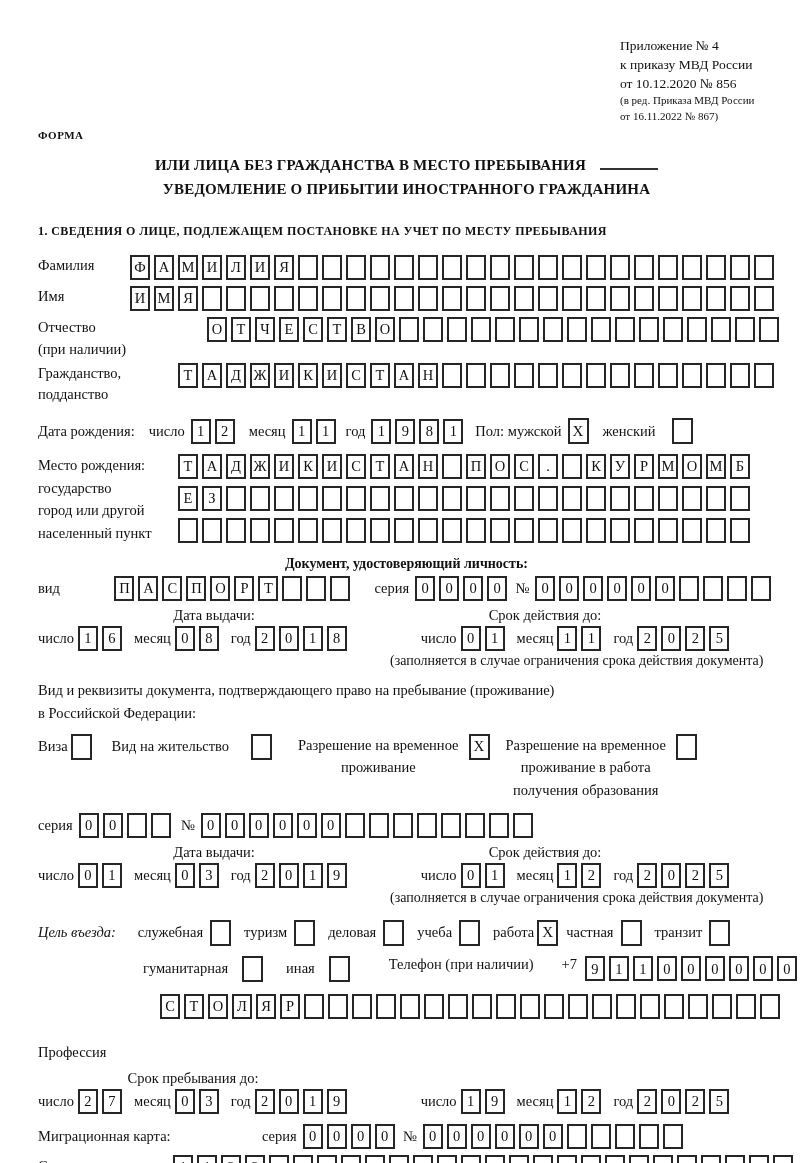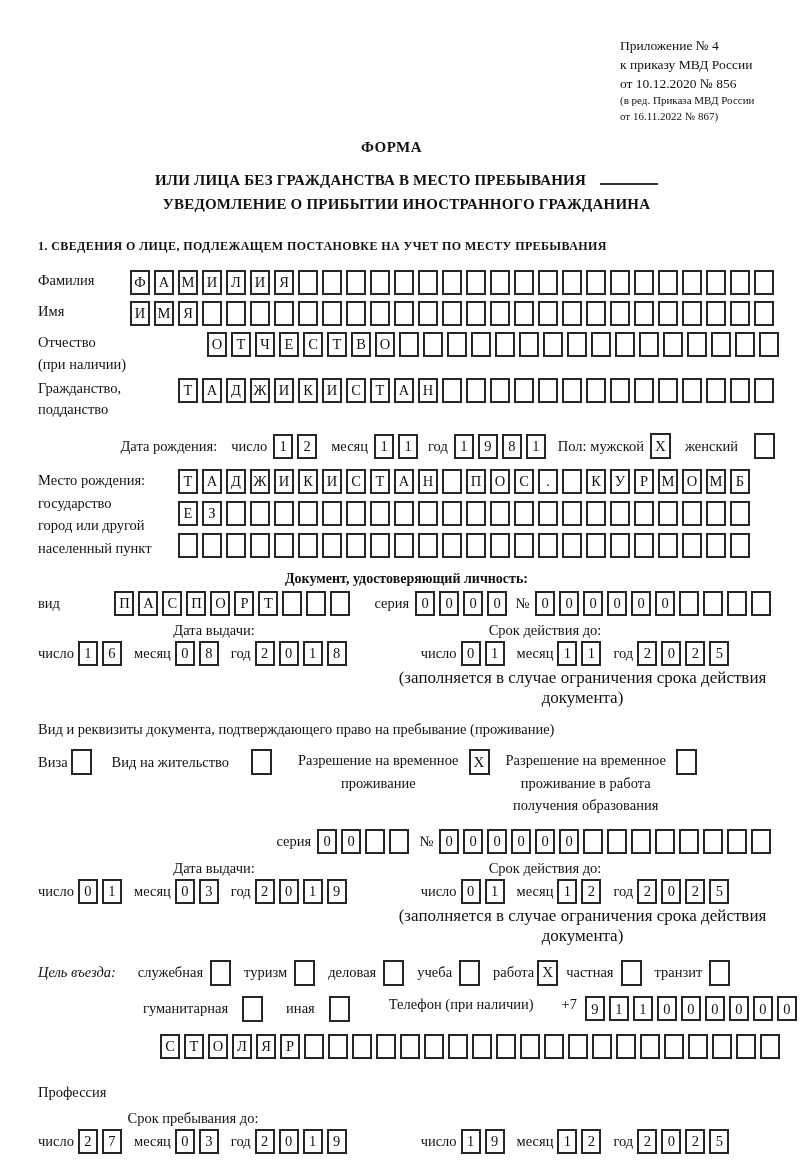--- a/index.html
+++ b/index.html
@@ -11,21 +11,21 @@
     background:#ffffff;
     color:#111;
     font-family:"Liberation Serif", serif;
     font-size:14.5px;
     padding:36px 25px 10px 38px;
     overflow:hidden;
   }
   
   .hdr { margin-left:582px; font-size:13.5px; line-height:1.42; }
   .hdr .small { font-size:11px; }
-  .forma { text-align:center; margin-right:30px; margin-top:14px; font-weight:bold; font-size:15px; letter-spacing:0.5px; }
+  .forma { text-align:left; margin-right:30px; margin-top:4px; font-weight:bold; font-size:11px; letter-spacing:0.5px; }
   
   .title { text-align:center; font-weight:bold; font-size:15px; margin-top:12px; line-height:1.65; letter-spacing:0.2px; }
   .t-underline { display:inline-block; width:58px; border-bottom:2px solid #333; margin-left:14px; height:12px; }
   .section1 { margin-top:22px; font-weight:bold; font-size:12px; letter-spacing:0.4px; }
   
   .cells { display:flex; flex:none; }
   .cell {
     flex:none; display:inline-flex; align-items:center; justify-content:center;
     width:20px; height:25px; border:2px solid #262626; margin-right:4px;
     font-size:14.5px; line-height:1;
@@ -37,33 +37,33 @@
   }
   
   .frow { display:flex; align-items:flex-start; }
   .frow .lblcol { flex:none; line-height:1.5; }
   .lbl { white-space:nowrap; }
   .mt2{margin-top:2px;} .mt4{margin-top:4px;} .mt6{margin-top:6px;} .mt10{margin-top:10px;} .mt12{margin-top:12px;}
   .mt14{margin-top:14px;} .mt16{margin-top:16px;}
   .w90{width:92px;} .w140{width:140px;} .w169{width:169px;}
   .stackrows .cells { margin-bottom:7px; }
   
-  .inline-row { display:flex; align-items:center;justify-content:flex-end; }
+  .inline-row { display:flex; align-items:center; }
   .inline-row .lbl { margin-right:6px; }
   .docheader { text-align:center; font-weight:bold; font-size:14px; margin-top:6px; }
   
   .date-heads { display:flex; margin-top:6px; }
   .dh-a { width:352px; text-align:center; }
   .dh-b { width:250px; text-align:center; margin-left:30px; }
   .date-row { display:flex; align-items:center; margin-top:2px; }
   .dgroup { display:flex; align-items:center; }
   .dgroup .lbl { margin-right:4px; }
   .dgroup .cells { margin-right:8px; }
   .dgroup-right { margin-left:62px; }
-  .validity-note { font-size:17px; margin-left:352px; margin-top:2px;text-align:center; }
+  .validity-note { font-size:14px; margin-left:352px; margin-top:2px; }
   
   .resline { margin-top:10px; line-height:1.6; }
   .opts-row { display:flex; align-items:flex-start; margin-top:8px; }
   .opt { display:flex; align-items:center; }
   .opt .checkbox { margin-left:8px; }
   .optlines { text-align:center; line-height:1.55; }
   
   .purpose-row { display:flex; align-items:center; flex-wrap:nowrap; }
   .purpose-row .opt { margin-right:13px; }
   .purpose-row .opt .checkbox { margin-left:7px; }
@@ -419,20 +419,21 @@
           <span class="cell">2</span>
           <span class="cell">0</span>
           <span class="cell">2</span>
           <span class="cell">5</span>
         </span>
     </div>
   </div>
   <div class="validity-note">(заполняется в случае ограничения срока действия документа)</div>
 
   <div class="resline">Вид и реквизиты документа, подтверждающего право на пребывание (проживание)</div>
+  <div class="resline" style="margin-top:0;">в Российской Федерации:</div>
 
   <div class="opts-row">
     <div class="opt">
       <span class="lbl">Виза</span>
       <span class="checkbox" style="margin-left:3px;"></span>
     </div>
     <div class="opt" style="margin-left:20px;">
       <span class="lbl">Вид на жительство</span>
       <span class="checkbox" style="margin-left:22px;"></span>
     </div>

